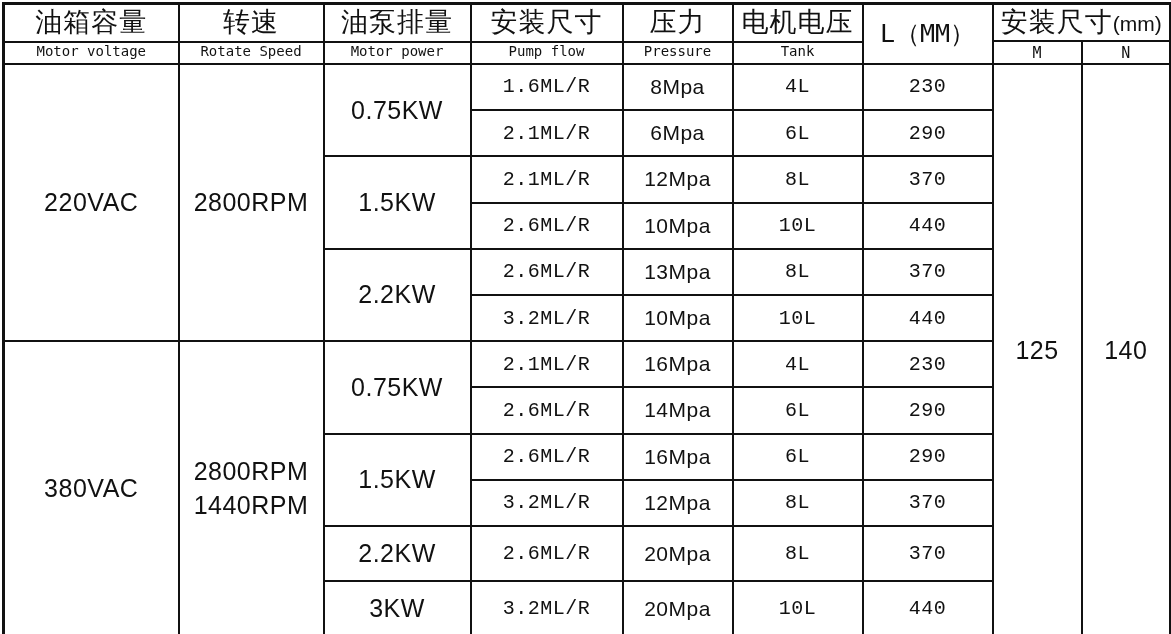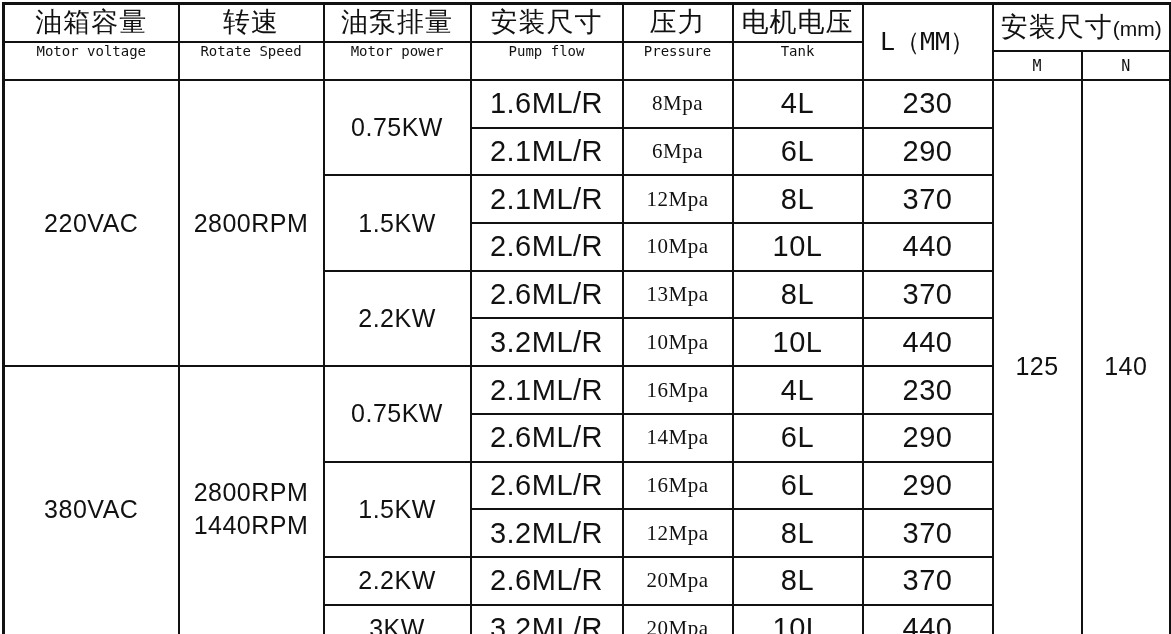--- a/index.html
+++ b/index.html
@@ -33,21 +33,21 @@
     font-size: 27px;
     line-height: 1.15;
     letter-spacing: 1px;
     padding-top: 3px;
   }
   .hdr-en {
     font-family: "DejaVu Sans Mono", monospace;
     font-size: 14px;
     line-height: 1.2;
     letter-spacing: 0px;
-    padding-bottom: 19px;
+    padding-bottom: 3px;
   }
   .hdr-split {
     padding: 0 4px;
   }
   .hdr-split .hdr-top {
     border-bottom: 2px solid #111111;
     padding: 2px 0 3px 0;
   }
   .hdr-single {
     font-size: 25px;
@@ -55,27 +55,27 @@
     letter-spacing: 0px;
   }
   .hdr-mm {
     font-size: 21px;
   }
   .subhdr {
     font-family: "DejaVu Sans Mono", monospace;
     font-size: 15px;
   }
   td.val {
-    font-family: Liberation Sans, sans-serif;
-    font-size: 29px;
+    font-family: Liberation Mono, monospace;
+    font-size: 20px;
     letter-spacing: 0.5px;
     margin-top: 10px;
   }
   td.val-sm {
-    font-family: Liberation Serif, serif;
+    font-family: Liberation Sans, sans-serif;
     font-size: 21px;
     letter-spacing: 0.5px;
     margin-top: 14px;
   }
   td.val-lg {
     font-family: Liberation Sans, sans-serif;
     font-size: 25px;
     letter-spacing: 0.5px;
   }
   td.two-line {

